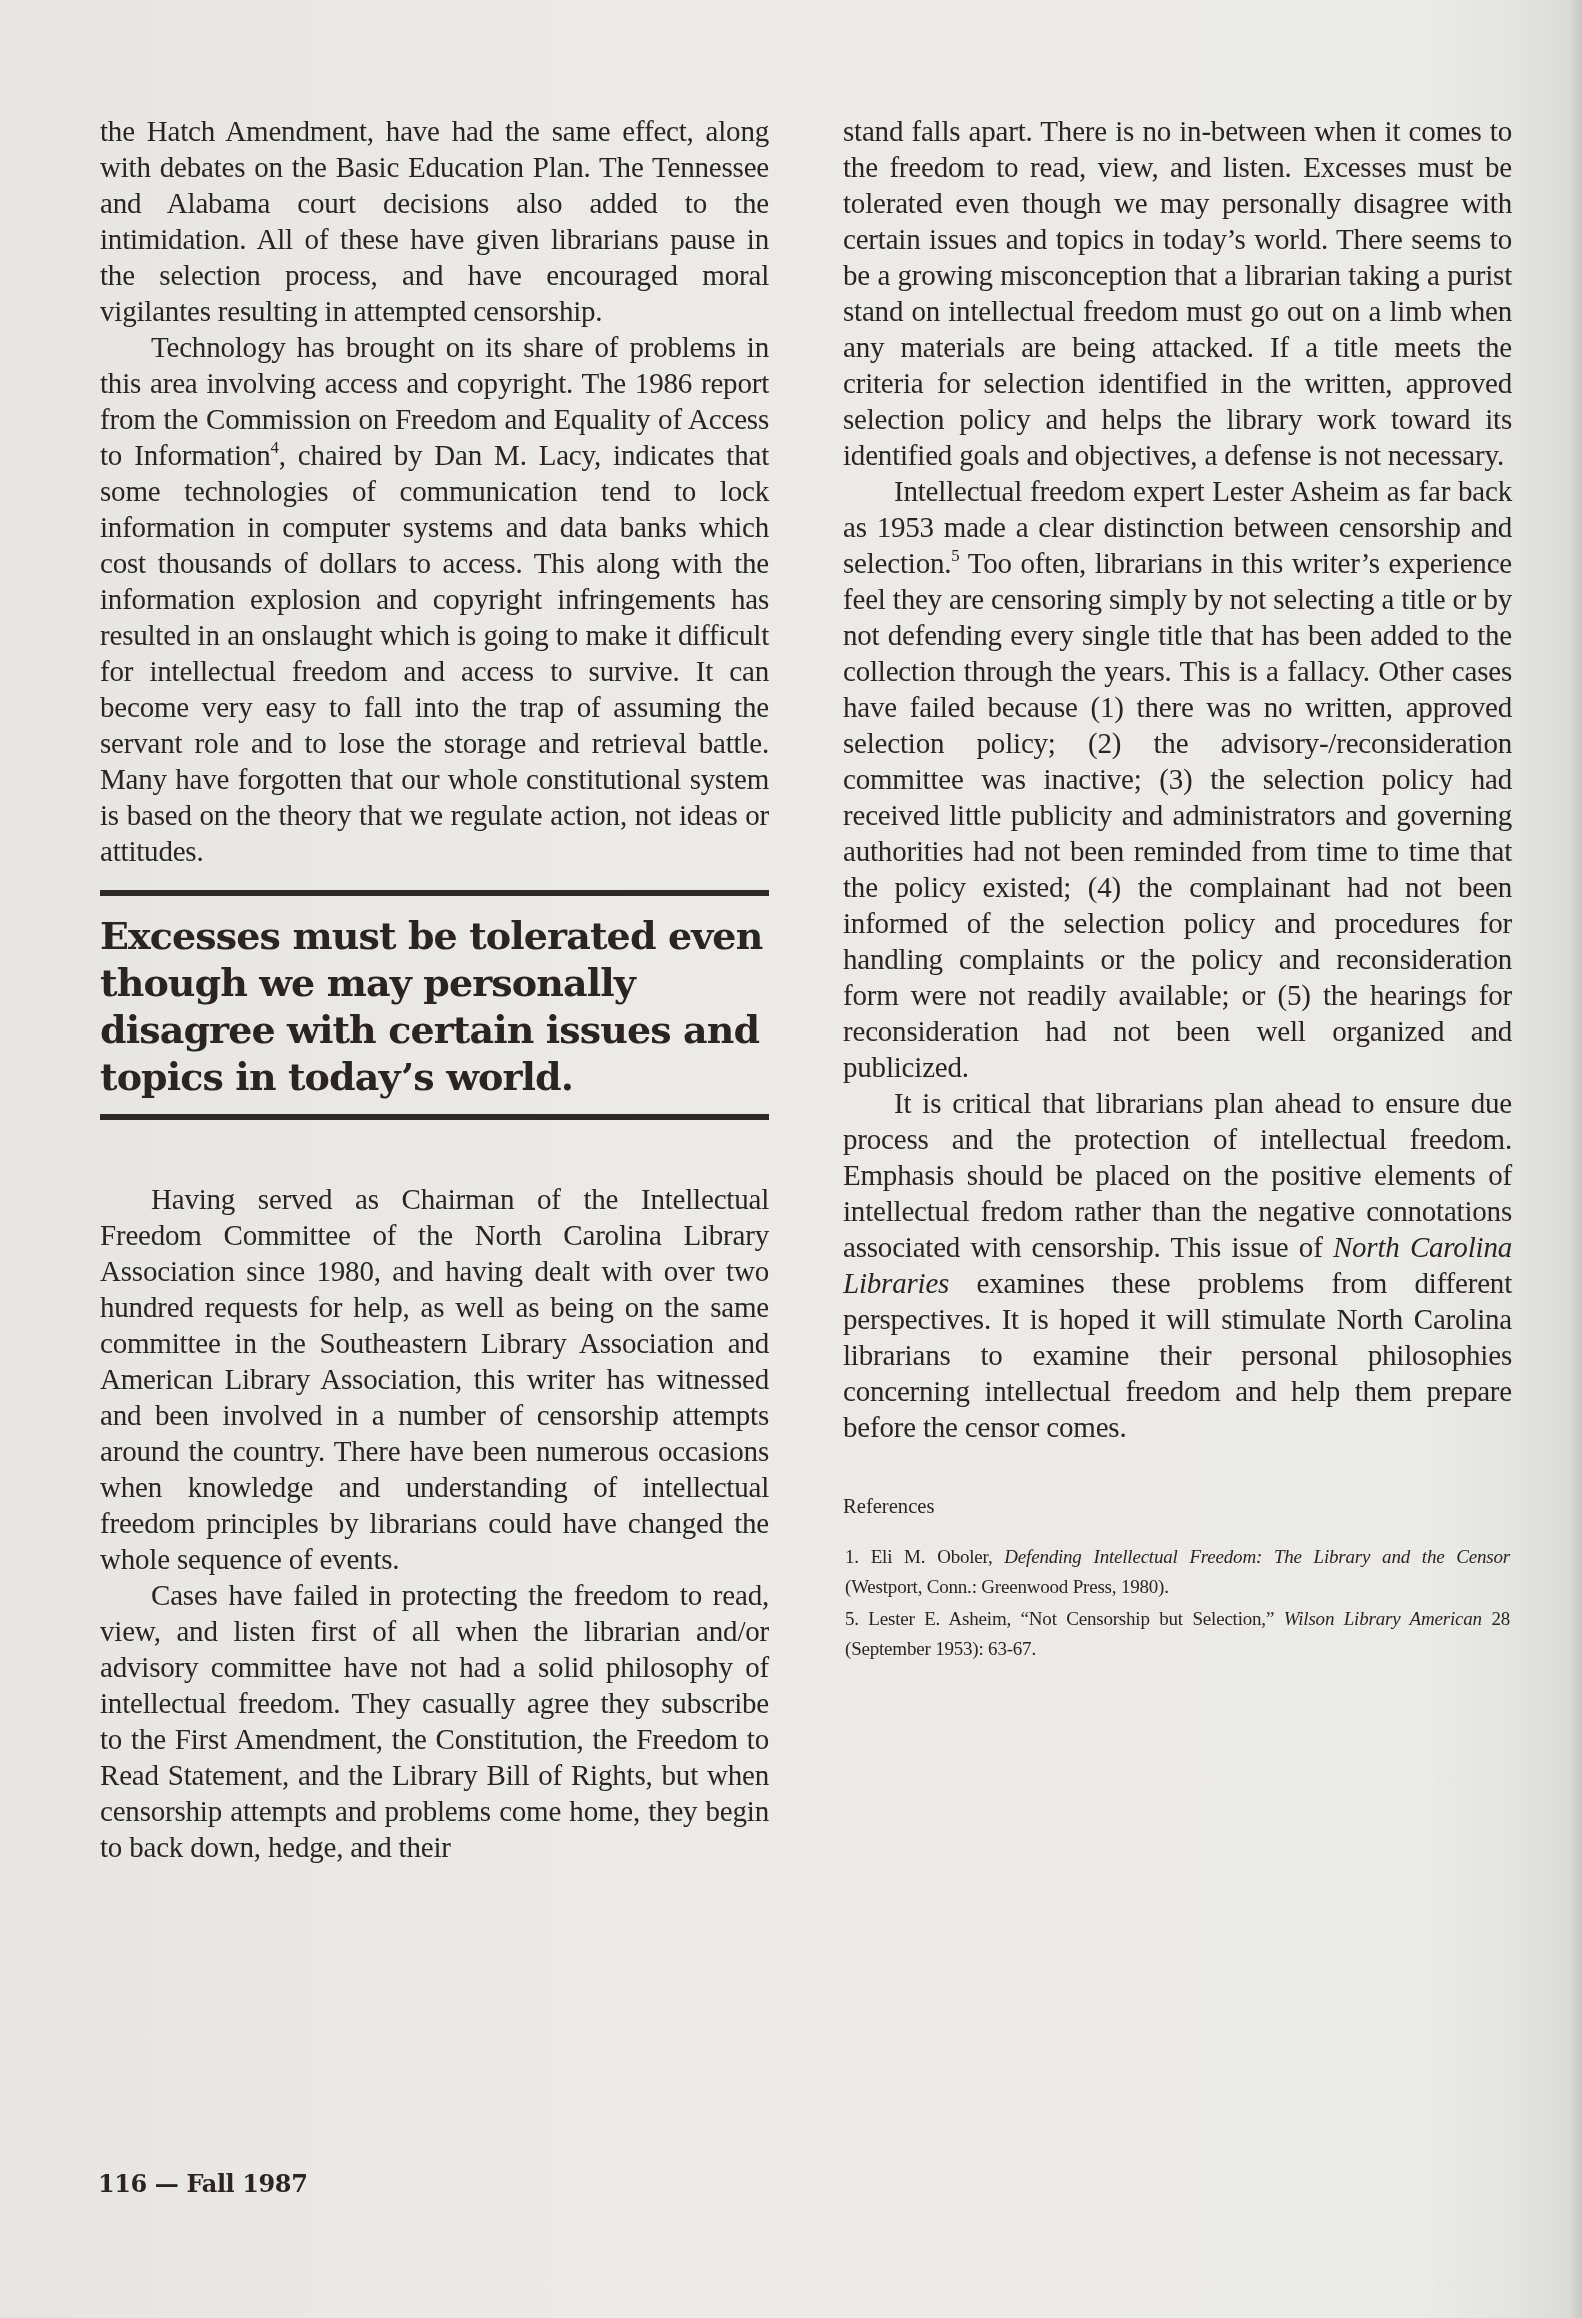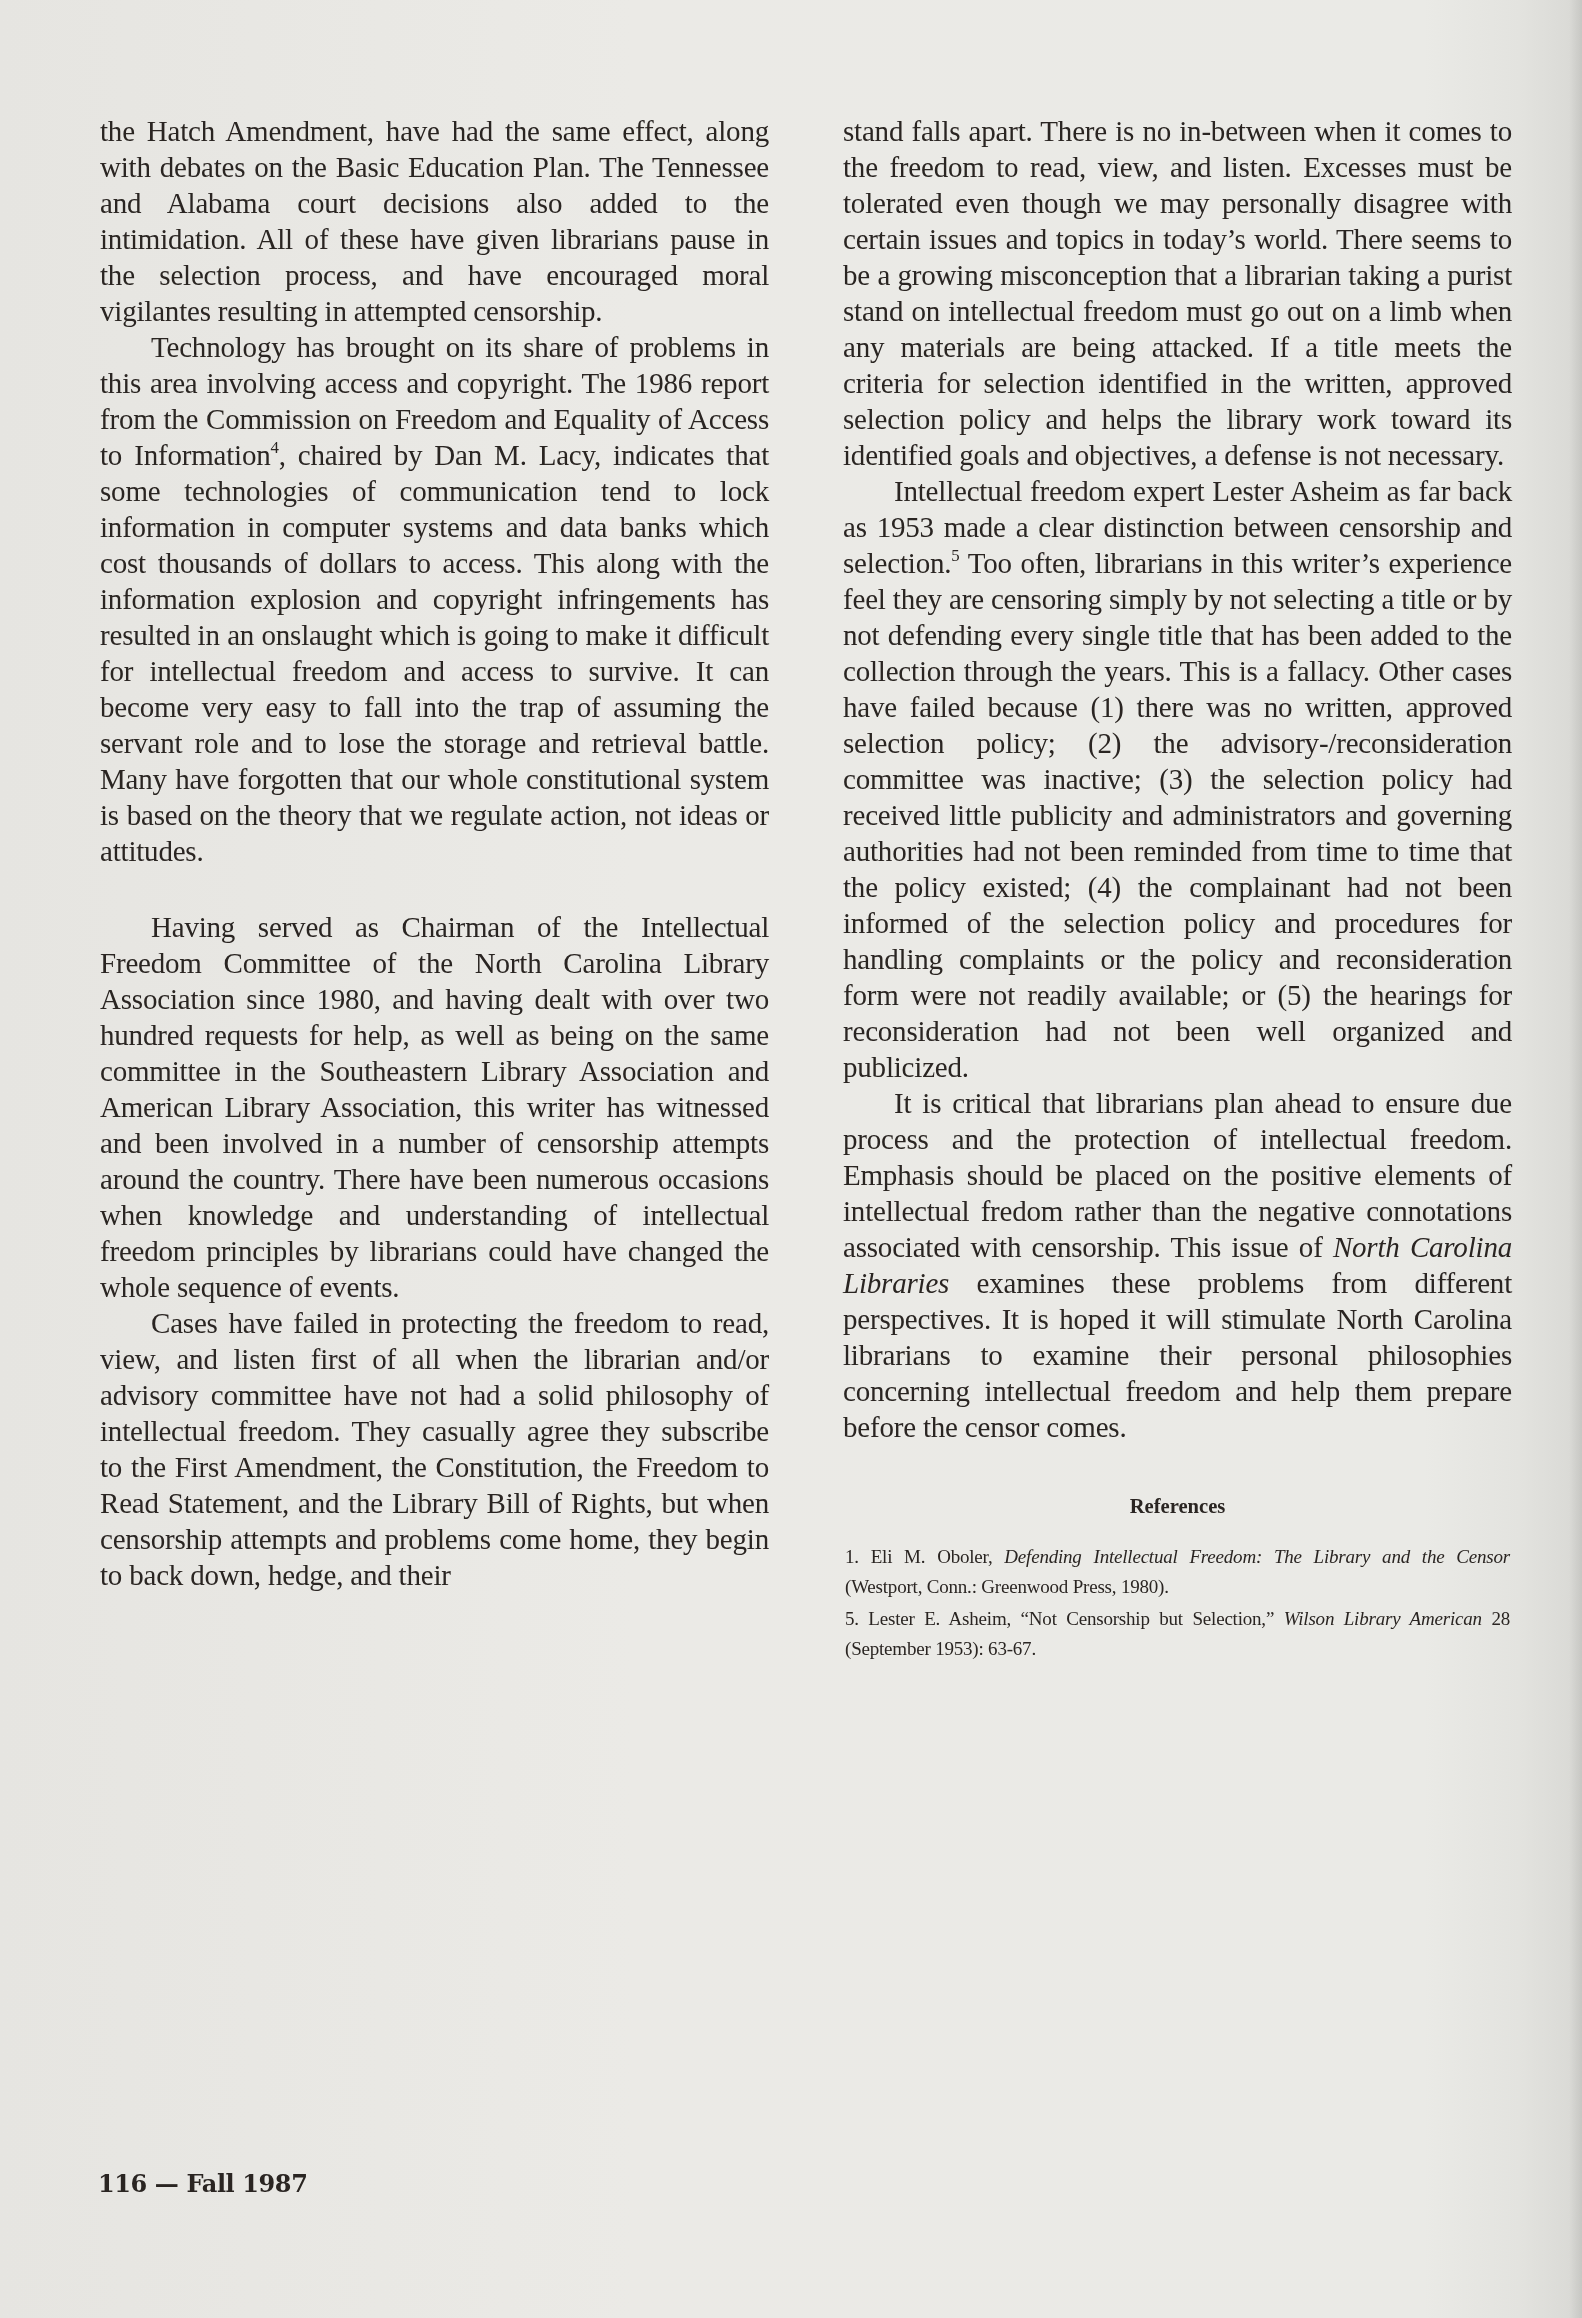--- a/index.html
+++ b/index.html
@@ -58,23 +58,23 @@
       color: #2a2522;
       padding: 16px 0 14.2px 0;
       margin: 0;
     }
     .pq-spacer { height: 40px; }
 
     .references {
       margin-top: 49px;
     }
     .ref-heading {
-      text-align: center;
+      text-align: left;
       font-family: "Liberation Serif", "DejaVu Serif", serif;
-      font-weight: bold;
+      font-weight: normal;
       font-size: 20.6px;
       line-height: 24px;
       margin: 0 0 24px 0;
     }
     .ref-item {
       font-family: "Liberation Serif", "DejaVu Serif", serif;
       font-size: 19px;
       line-height: 30px;
       margin: 2px;
       text-align: justify;
@@ -101,20 +101,25 @@
   </style>
 </head>
 <body>
 
 <div class="page">
 
   <div class="col col-left">
     <p class="para">the Hatch Amendment, have had the same effect, along with debates on the Basic Education Plan. The Tennessee and Alabama court decisions also added to the intimidation. All of these have given librarians pause in the selection process, and have encouraged moral vigilantes resulting in attempted censorship.</p>
     <p class="para indent"><span>Technology has brought on its share of problems in this area involving access and copyright. The 1986 report from the Commission on Freedom and Equality of Access to Information</span><sup>4</sup><span>, chaired by Dan M. Lacy, indicates that some technologies of communication tend to lock information in computer systems and data banks which cost thousands of dollars to access. This along with the information explosion and copyright infringements has resulted in an onslaught which is going to make it difficult for intellectual freedom and access to survive. It can become very easy to fall into the trap of assuming the servant role and to lose the storage and retrieval battle. Many have forgotten that our whole constitutional system is based on the theory that we regulate action, not ideas or attitudes.</span></p>
 
+    <div class="pullquote">
+      <div class="rule"></div>
+      <p class="pq-text">Excesses must be tolerated even though we may person­ally disagree with certain issues and topics in today’s world.</p>
+      <div class="rule"></div>
+    </div>
     <div class="pq-spacer"></div>
 
     <p class="para indent">Having served as Chairman of the Intellectual Freedom Committee of the North Carolina Library Association since 1980, and having dealt with over two hundred requests for help, as well as being on the same committee in the Southeastern Library Association and American Library Association, this writer has witnessed and been involved in a number of censorship attempts around the country. There have been numerous occasions when knowledge and understanding of intellectual freedom principles by librarians could have changed the whole sequence of events.</p>
     <p class="para indent">Cases have failed in protecting the freedom to read, view, and listen first of all when the librarian and/or advisory committee have not had a solid philosophy of intellectual freedom. They casually agree they subscribe to the First Amendment, the Constitution, the Freedom to Read Statement, and the Library Bill of Rights, but when censorship attempts and problems come home, they begin to back down, hedge, and their</p>
   </div>
 
   <div class="col col-right">
     <p class="para">stand falls apart. There is no in-between when it comes to the freedom to read, view, and listen. Excesses must be tolerated even though we may personally disagree with certain issues and topics in today’s world. There seems to be a growing misconception that a librarian taking a purist stand on intellectual freedom must go out on a limb when any materials are being attacked. If a title meets the criteria for selection identified in the written, approved selection policy and helps the library work toward its identified goals and objectives, a defense is not necessary.</p>
     <p class="para indent"><span>Intellectual freedom expert Lester Asheim as far back as 1953 made a clear distinction between censorship and selection.</span><sup>5</sup><span> Too often, librarians in this writer’s experience feel they are censoring simply by not selecting a title  or by not defending every single title that has been added to the collection through the years. This is a fallacy. Other cases have failed because (1) there was no written, approved selection policy; (2) the advisory-/reconsideration committee was inactive; (3) the selection policy had received little publicity and administrators and governing authorities had not been reminded from time to time that the policy existed; (4) the complainant had not been informed of the selection policy and procedures for handling complaints or the policy and reconsideration form were not readily available; or (5) the hearings for reconsideration had not been well organized and publicized.</span></p>
     <p class="para indent"><span>It is critical that librarians plan ahead to ensure due process and the protection of intellectual freedom. Emphasis should be placed on the positive elements of intellectual fredom rather than the negative connotations associated with censorship. This issue of </span><em>North Carolina Libraries</em><span> examines these problems from different perspectives. It is hoped it will stimulate North Carolina librarians to examine their personal philosophies concerning intellectual freedom and help them prepare before the censor comes.</span></p>

